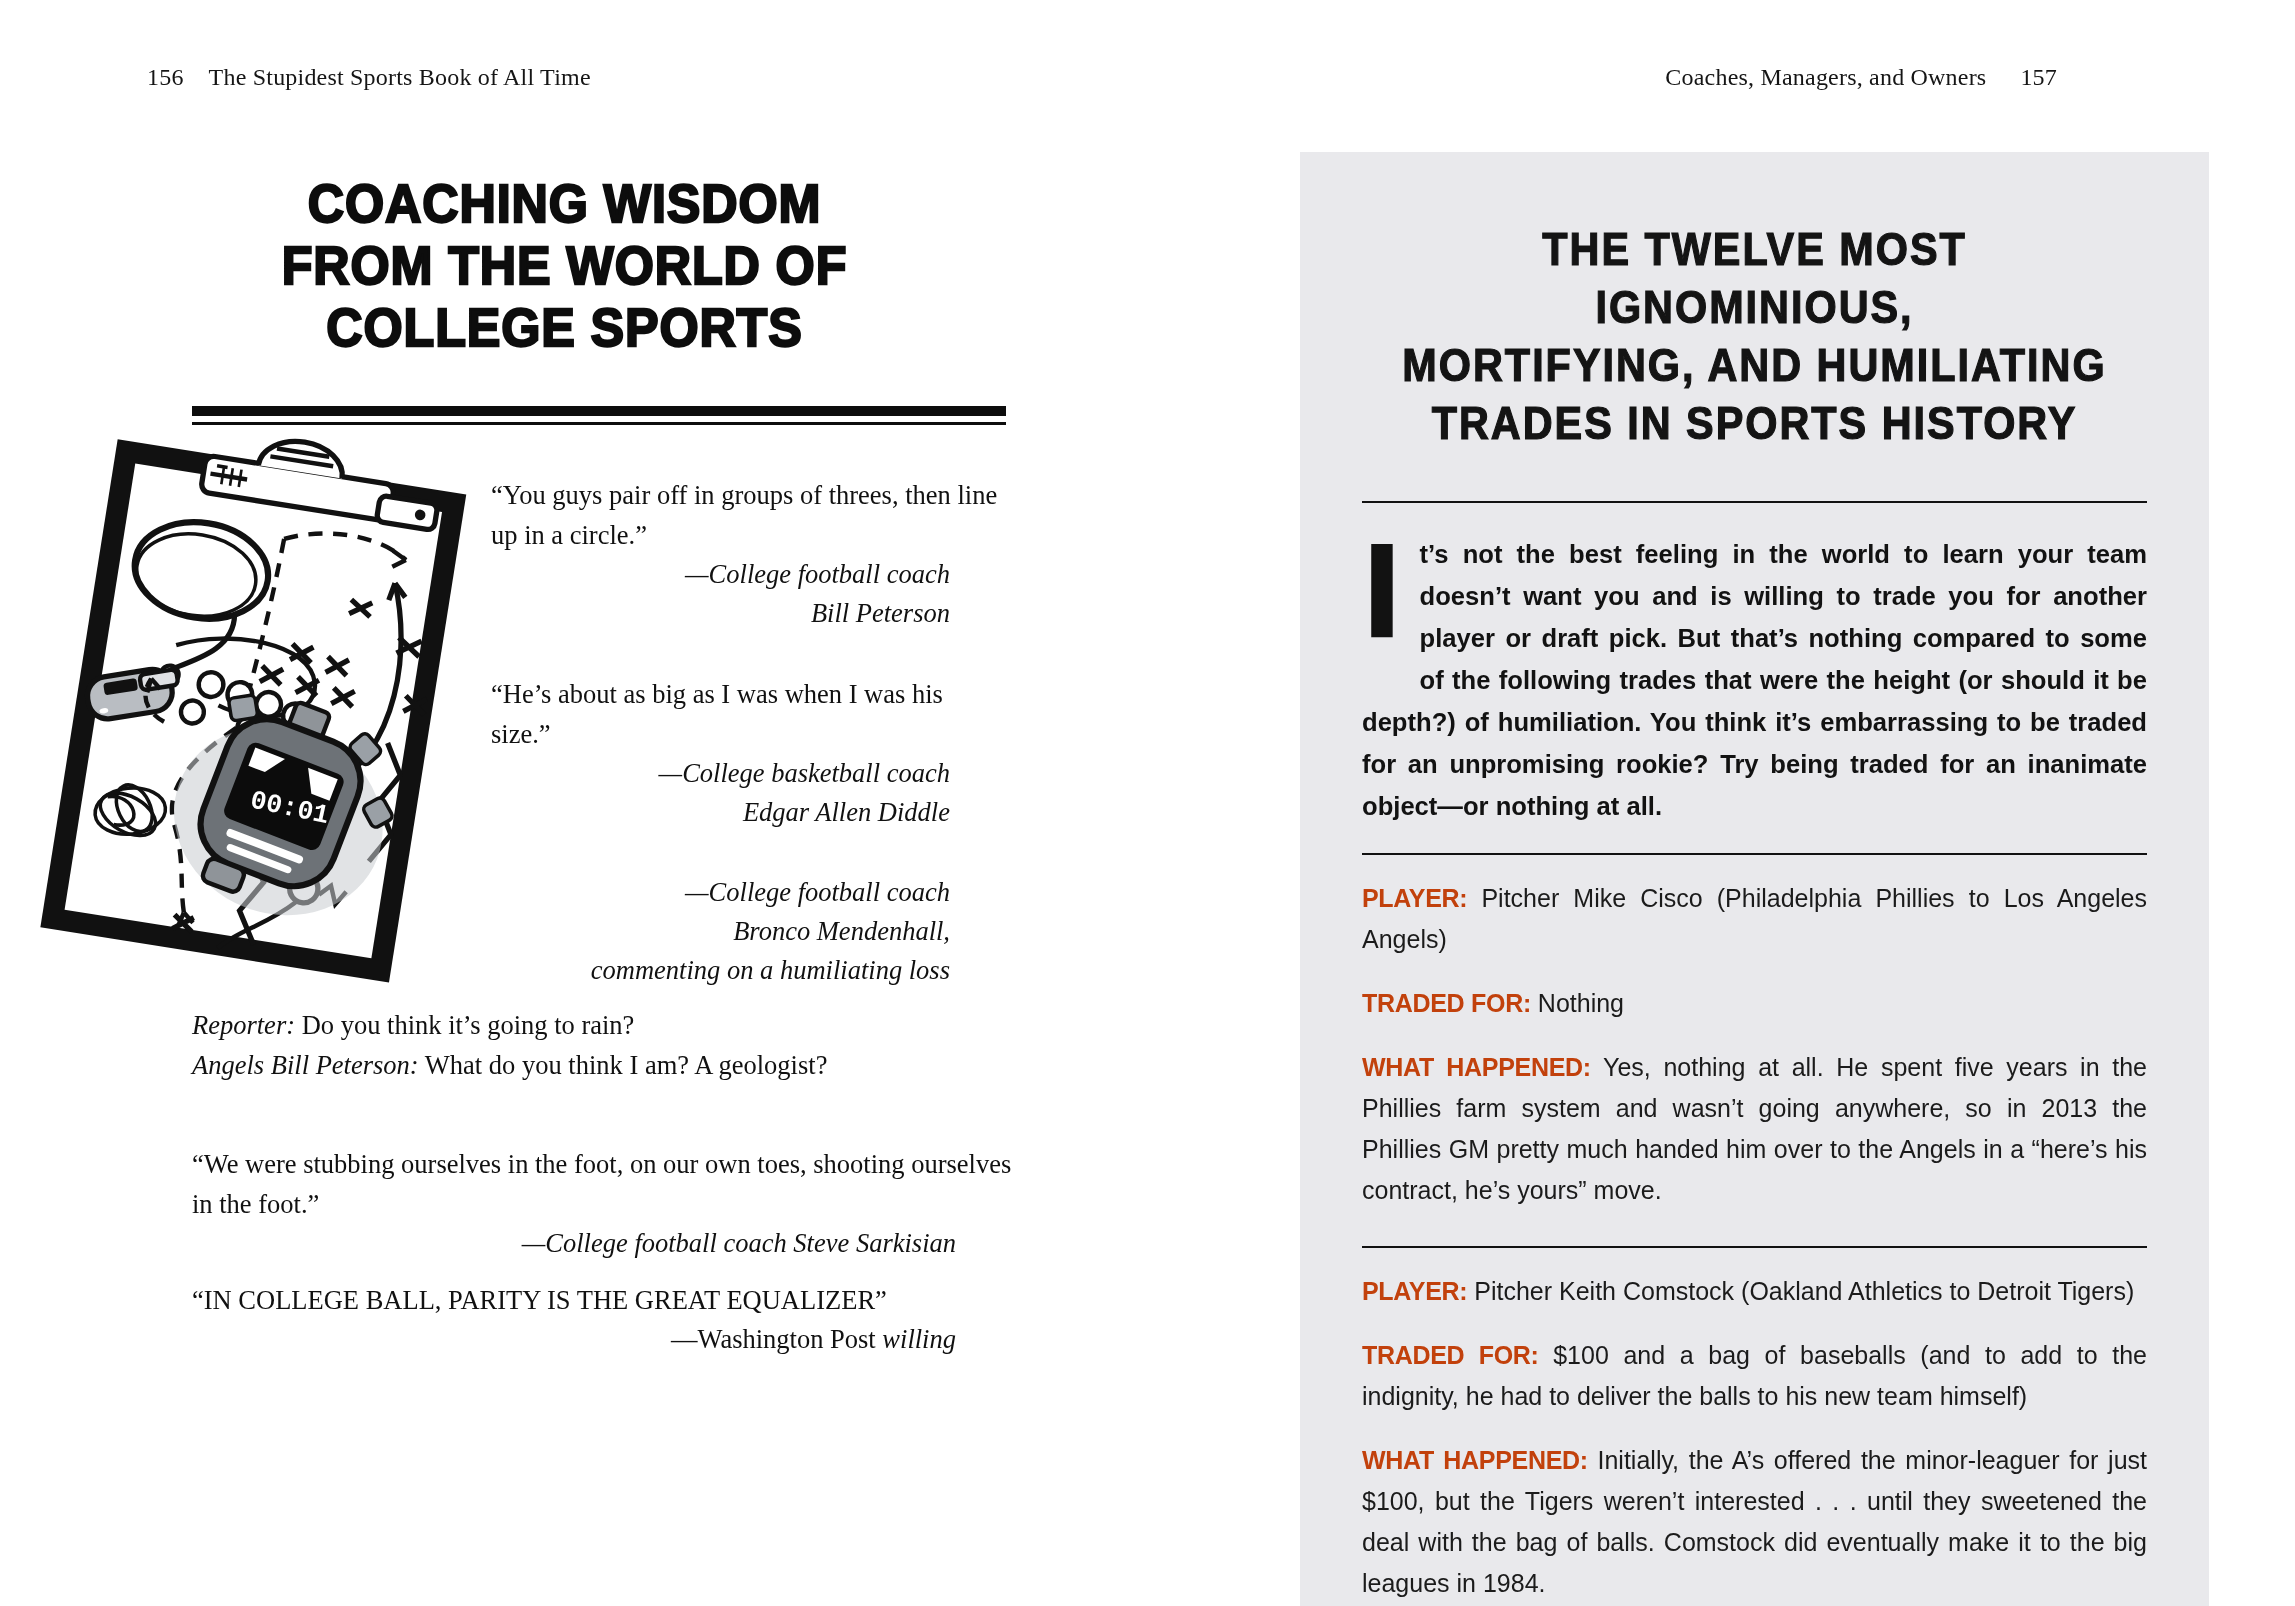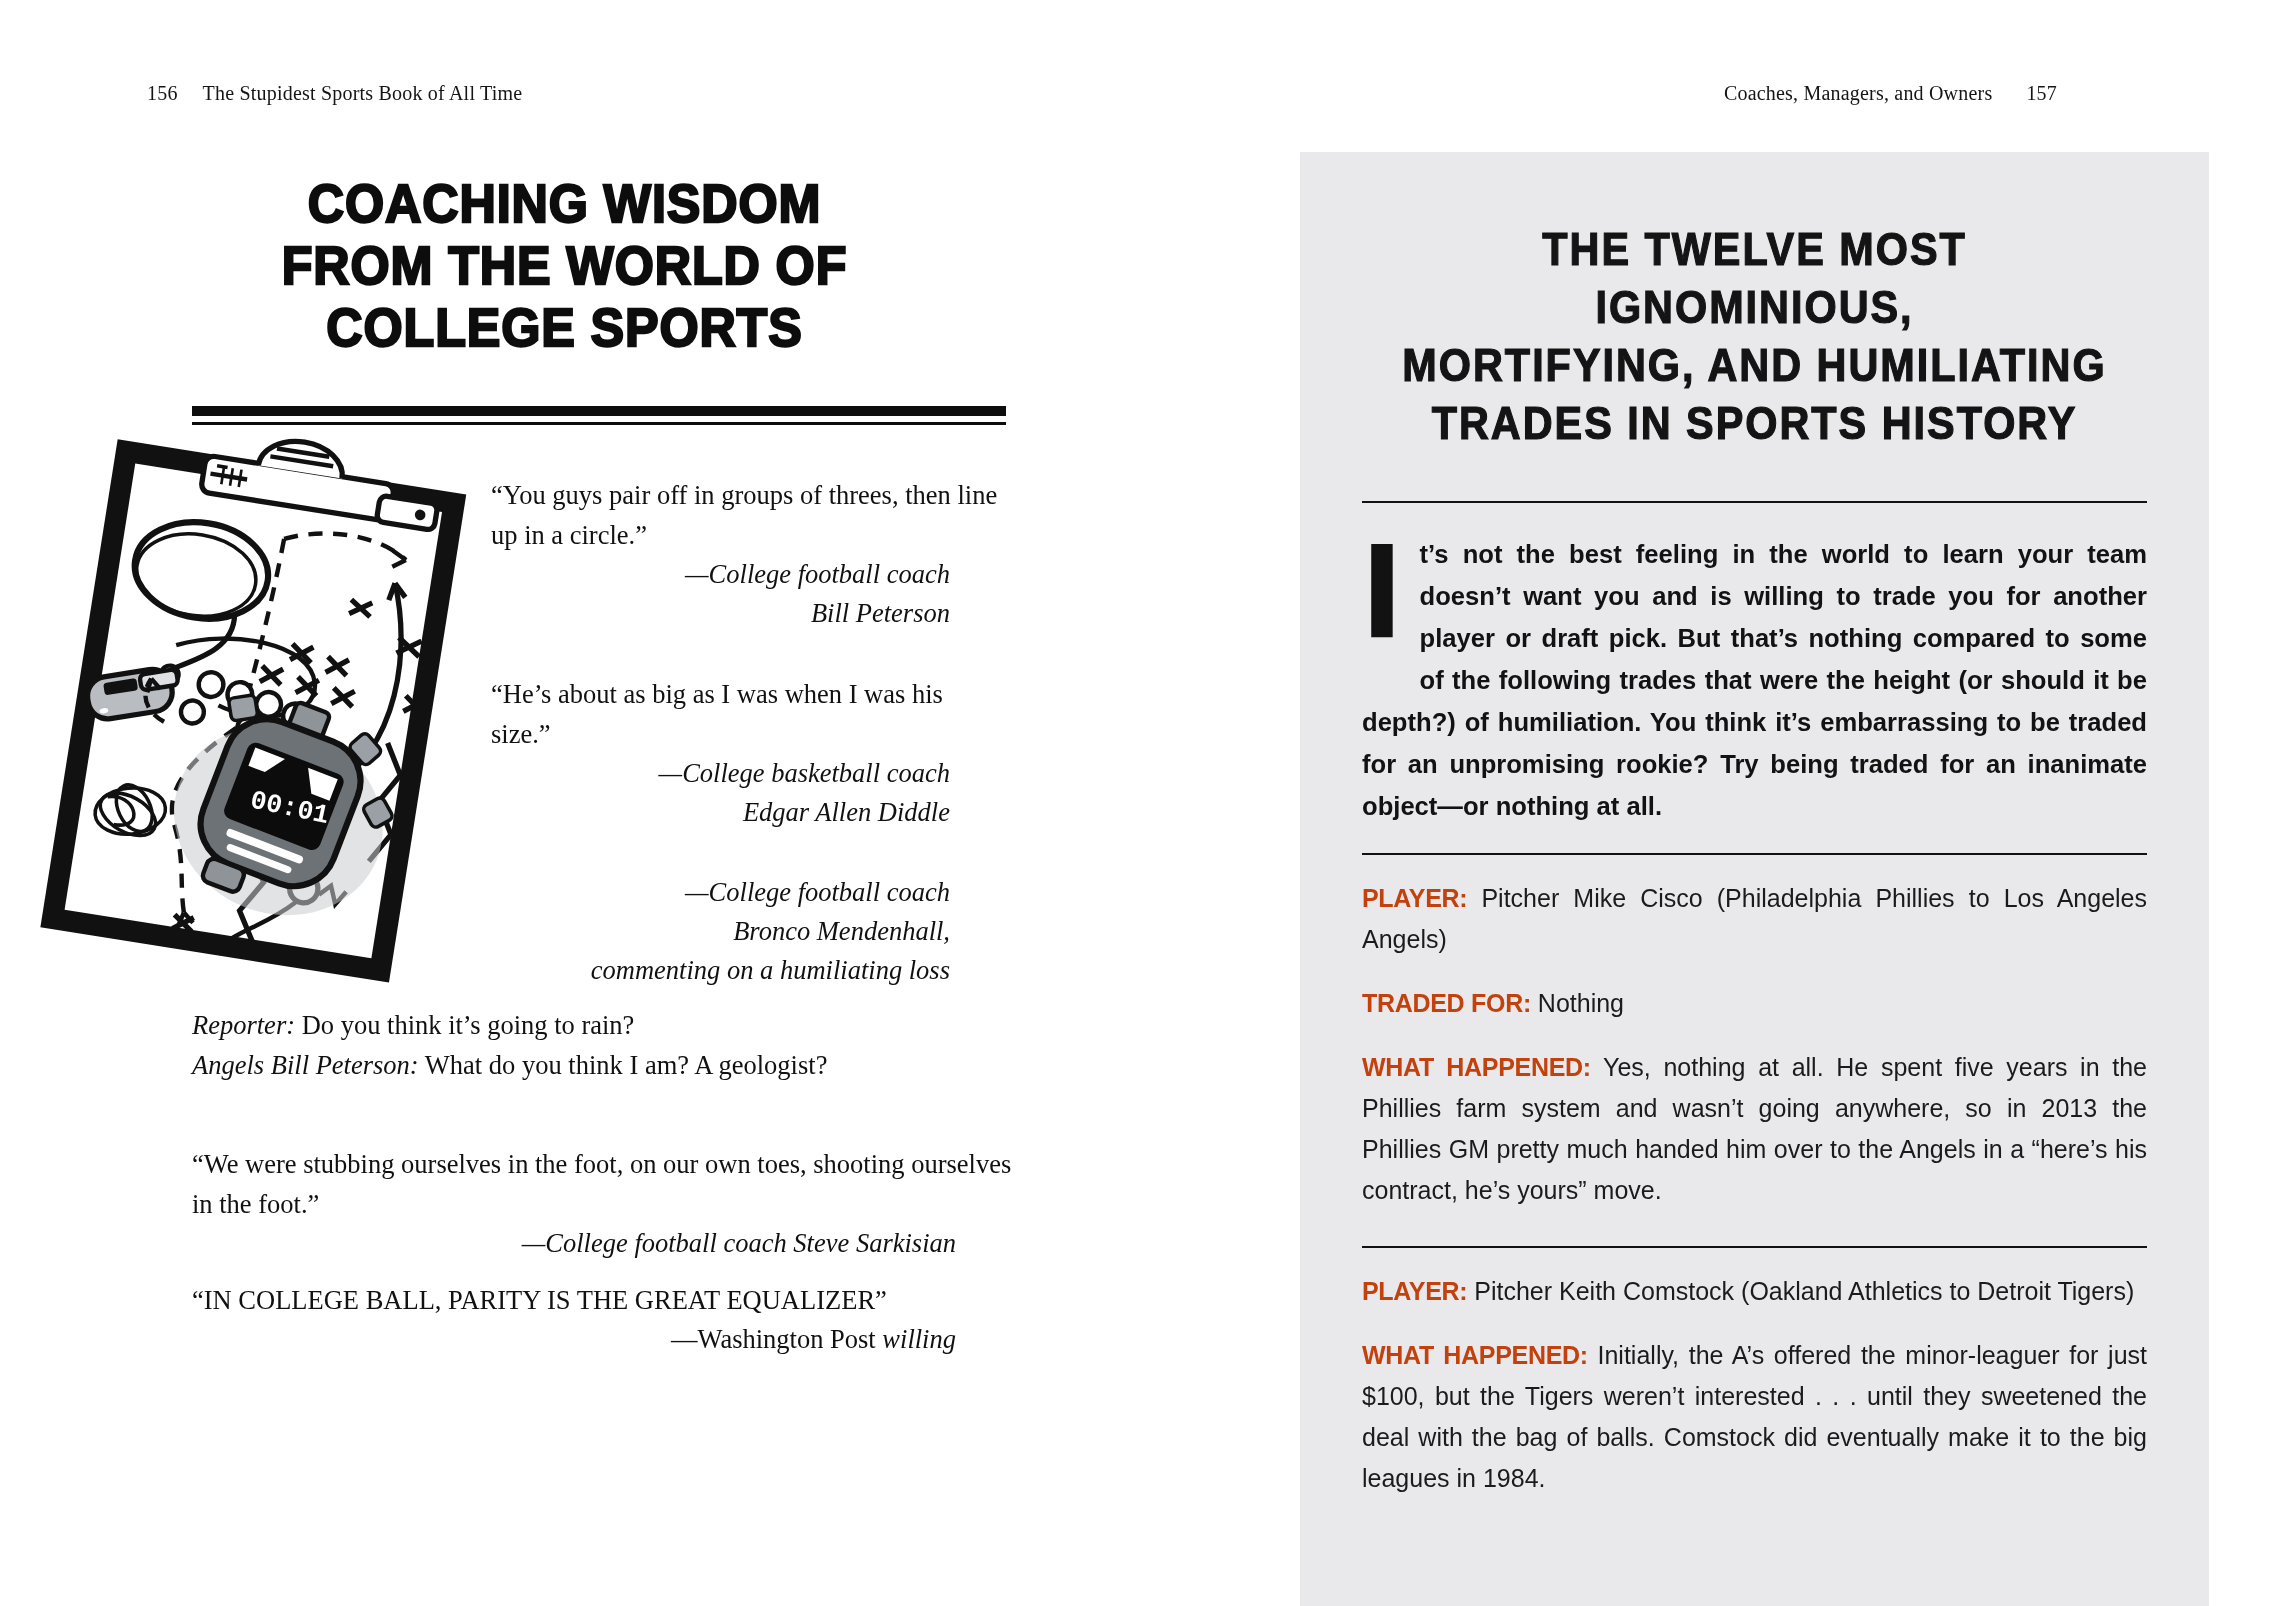--- a/index.html
+++ b/index.html
@@ -1,20 +1,20 @@
 <!DOCTYPE html>
 <html style="font-size:14px"><head>
 <meta charset="utf-8">
 <style>
   html,body{margin:0;padding:0;background:#ffffff;width:2295px;height:1607px;overflow:hidden;
     font-family:"Liberation Serif",serif;color:#111;}
   .spread{position:relative;width:2295px;height:1607px;}
 
   
-  .running-head{position:absolute;top:82px;font-size:20px;letter-spacing:0.2px;color:#151515;}
+  .running-head{position:absolute;top:64px;font-size:24px;letter-spacing:0.2px;color:#151515;}
   .rh-left{left:147px;}
   .rh-left .pnum{margin-right:25px;}
   .rh-right{left:1324px;width:733px;text-align:right;}
   .rh-right .pnum{margin-left:34px;}
 
   
   .page-left{position:absolute;left:0;top:0;width:1148px;height:1607px;}
   .display-title{position:absolute;left:132px;top:173px;width:865px;margin:0;
     font-family:"Liberation Sans",sans-serif;font-weight:700;font-size:53px;line-height:62px;
     text-align:center;letter-spacing:0.9px;color:#0d0d0d;-webkit-text-stroke:2.3px #0d0d0d;
@@ -242,19 +242,20 @@
       <div class="entry">
         <p><span class="lbl">PLAYER:</span><span> Pitcher Mike Cisco (Philadelphia Phillies to Los Angeles Angels)</span></p>
         <p><span class="lbl">TRADED FOR:</span><span> Nothing</span></p>
         <p><span class="lbl">WHAT HAPPENED:</span><span> Yes, nothing at all. He spent five years in the Phillies farm system and wasn’t going anywhere, so in 2013 the Phillies GM pretty much handed him over to the Angels in a “here’s his contract, he’s yours” move.</span></p>
       </div>
 
       <hr class="rule rule-sep">
 
       <div class="entry">
         <p><span class="lbl">PLAYER:</span><span> Pitcher Keith Comstock (Oakland Athletics to Detroit Tigers)</span></p>
+        <p><span class="lbl">TRADED FOR:</span><span> $100 and a bag of baseballs (and to add to the indignity, he had to deliver the balls to his new team himself)</span></p>
         <p><span class="lbl">WHAT HAPPENED:</span><span> Initially, the A’s offered the minor-leaguer for just $100, but the Tigers weren’t interested . . . until they sweetened the deal with the bag of balls. Comstock did eventually make it to the big leagues in 1984.</span></p>
       </div>
     </div>
   </div>
 
 </div>
 
 
 </body></html>

